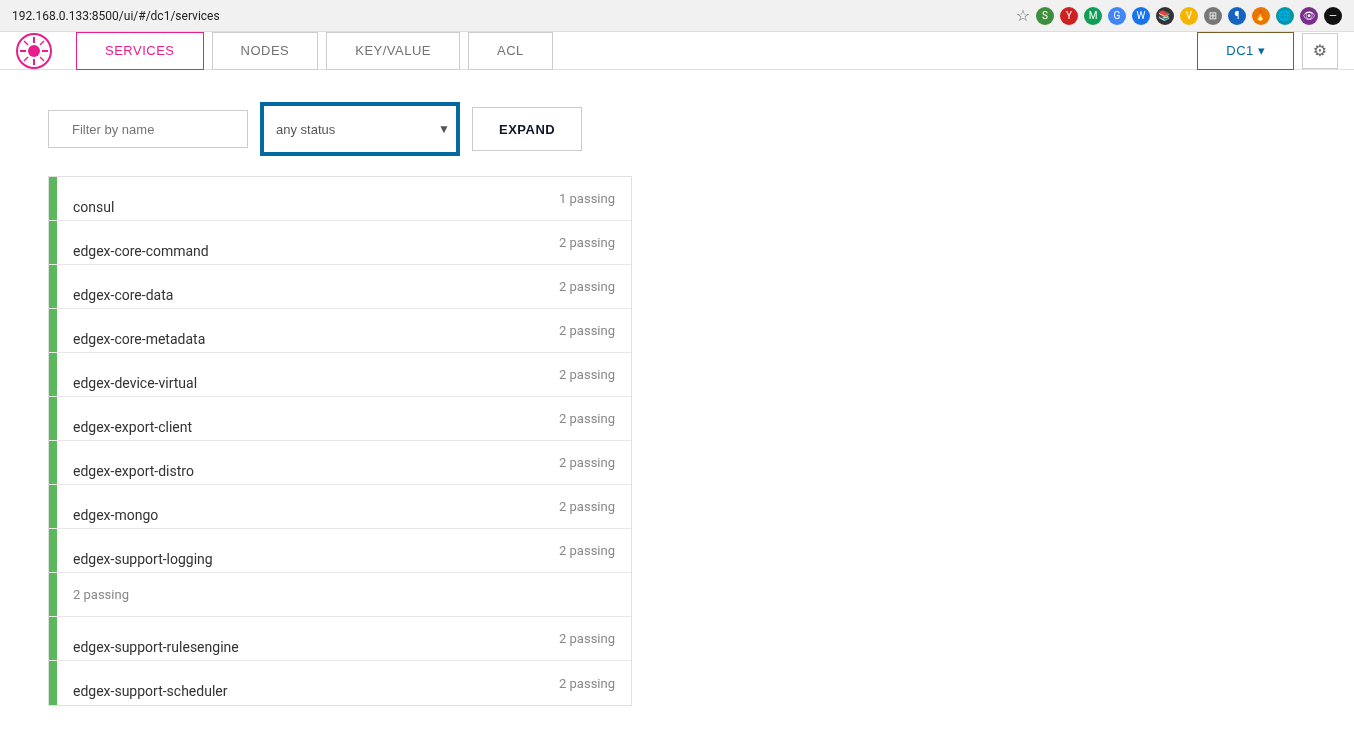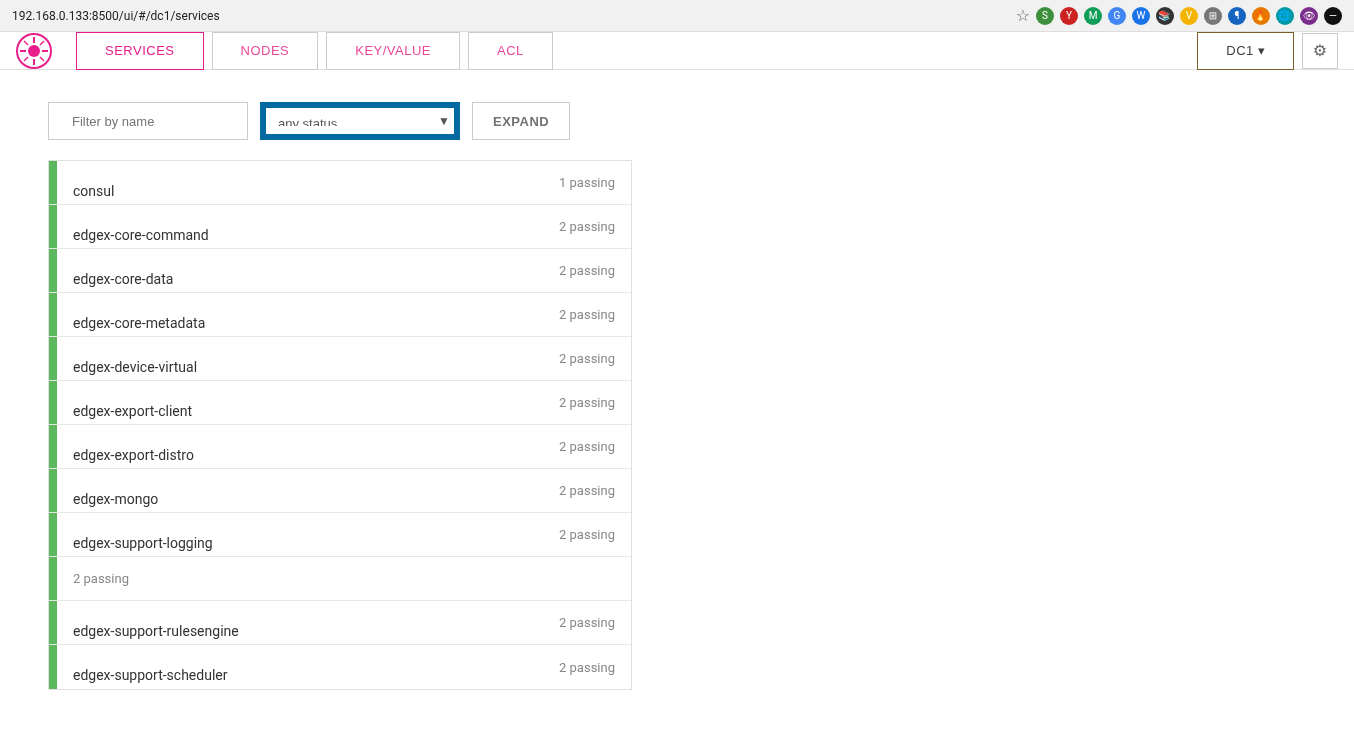--- a/index.html
+++ b/index.html
@@ -76,34 +76,34 @@
       width: 36px;
       height: 36px;
     }
     .nav-tab {
       padding: 8px 28px;
       border: 1px solid #ccc;
       background: #fff;
       cursor: pointer;
       font-size: 13px;
       font-weight: 500;
-      color: #ec4899;
+      color: #737373;
       text-transform: uppercase;
       letter-spacing: 0.5px;
       height: 38px;
       display: flex;
       align-items: center;
     }
     .nav-tab.active {
       border-color: #e91e8c;
       color: #e91e8c;
     }
     .nav-tab.dc1 {
       border-color: #7b5e2a;
-      color: #404040;
+      color: #0369a1;
     }
     .nav-tab-spacer {
       flex: 1;
     }
     .settings-btn {
       width: 36px;
       height: 36px;
       border: 1px solid #ccc;
       background: #fff;
       cursor: pointer;
@@ -130,27 +130,27 @@
     .filter-name-input {
       border: 1px solid #ccc;
       padding: 8px 23px;
       font-size: 13px;
       color: #999;
       width: 200px;
       outline: none;
       height: 38px;
     }
     .filter-status-select {
-      border: 6px solid #0369a1;
+      border: 4px solid #0369a1;
       padding: 8px 12px;
       font-size: 13px;
       color: #555;
       width: 200px;
       outline: none;
-      height: 38px;
+      height: 54px;
       background: #fff;
       appearance: none;
       -webkit-appearance: none;
       padding-right: 28px;
       cursor: pointer;
     }
     .select-wrapper {
       position: relative;
       display: inline-block;
     }
@@ -158,27 +158,27 @@
       position: absolute;
       right: 10px;
       top: 50%;
       transform: translateY(-50%);
       pointer-events: none;
       color: #555;
       font-size: 12px;
     }
     .expand-btn {
       border: 1px solid #ccc;
-      padding: 8px 20px;
+      padding: 8px 26px;
       background: #fff;
       font-size: 13px;
       font-weight: 600;
-      color: #737373;
-      cursor: pointer;
-      height: 38px;
+      color: #0f172a;
+      cursor: pointer;
+      height: 44px;
       text-transform: uppercase;
       letter-spacing: 0.5px;
     }
 
     
     .services-list {
       display: flex;
       flex-direction: column;
       gap: 0;
       border: 1px solid #e0e0e0;

